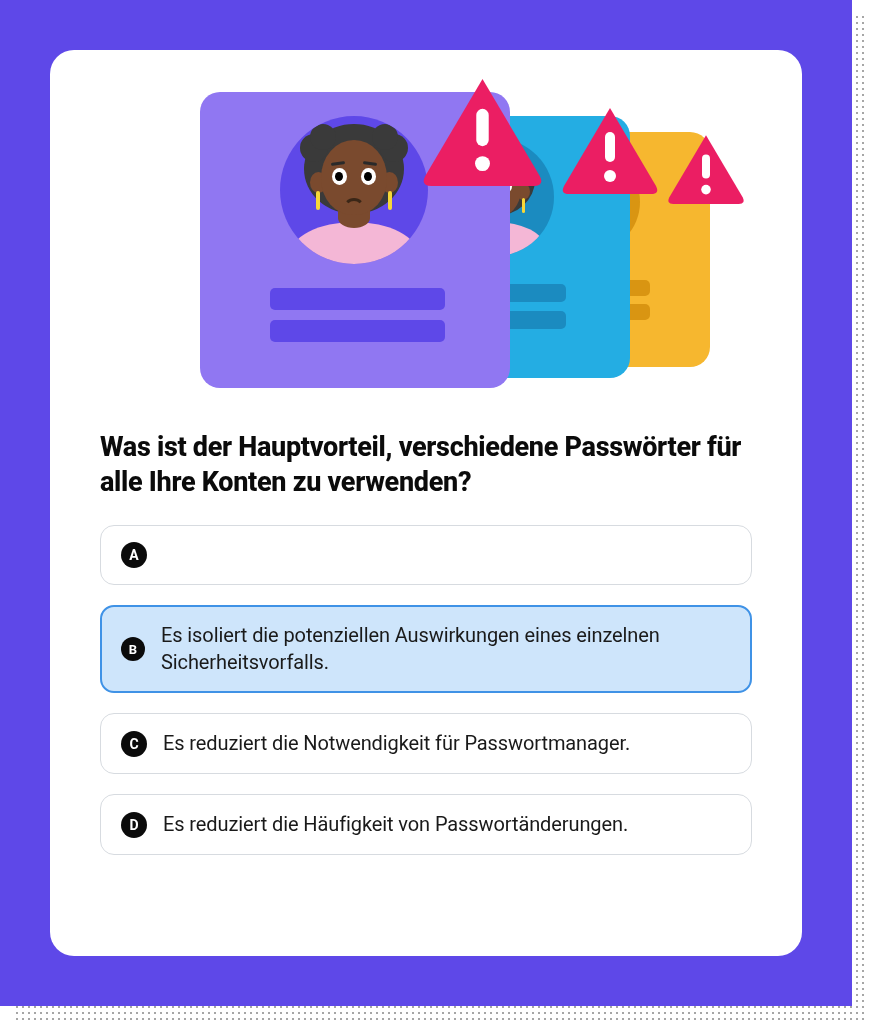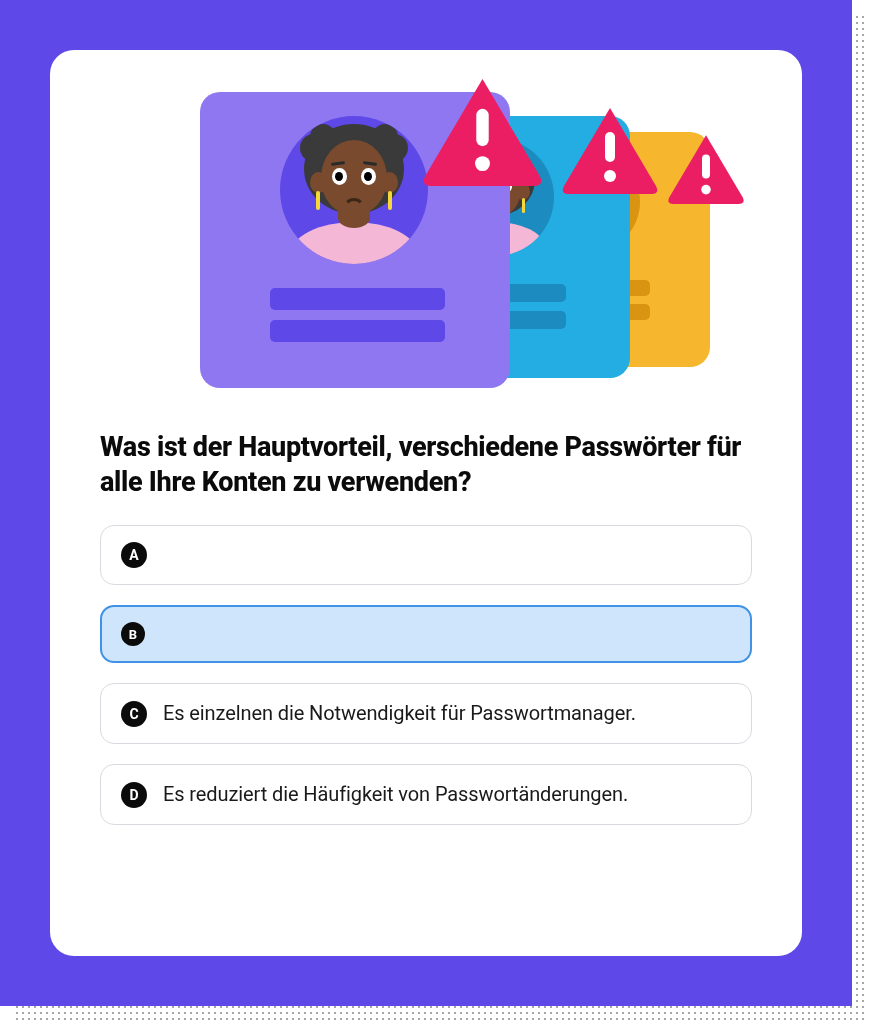--- a/index.html
+++ b/index.html
@@ -361,24 +361,25 @@
     </div>
 
     <div class="question-text">Was ist der Hauptvorteil, verschiedene Passwörter für alle Ihre Konten zu verwenden?</div>
 
     <div class="options">
       <div class="option">
         <div class="badge">A</div>
       </div>
       <div class="option selected">
         <div class="badge">B</div>
+        <div class="option-text">Es isoliert die potenziellen Auswirkungen eines einzelnen Sicherheitsvorfalls.</div>
       </div>
       <div class="option">
         <div class="badge">C</div>
-        <div class="option-text">Es einzelnen die Notwendigkeit für Passwortmanager.</div>
+        <div class="option-text">Es reduziert die Notwendigkeit für Passwortmanager.</div>
       </div>
       <div class="option">
         <div class="badge">D</div>
         <div class="option-text">Es reduziert die Häufigkeit von Passwortänderungen.</div>
       </div>
     </div>
 
   </div>
 </div>
 

